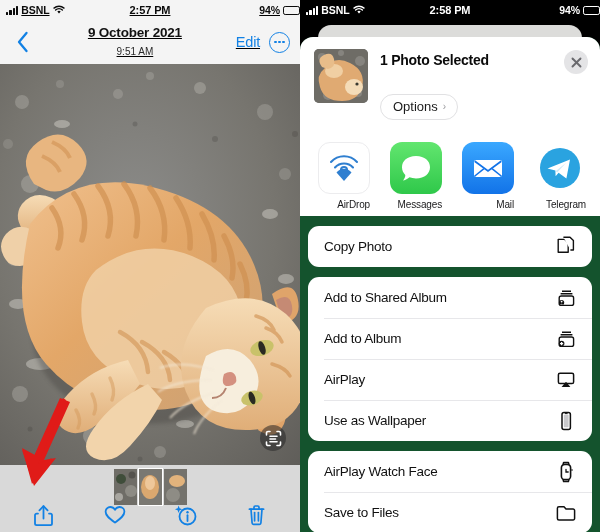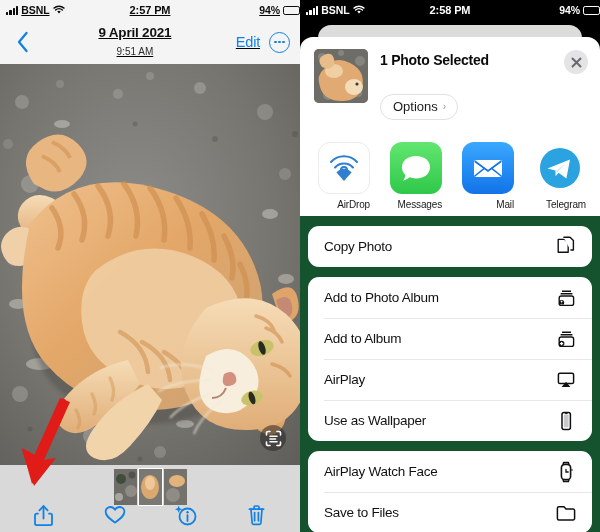--- a/index.html
+++ b/index.html
@@ -194,21 +194,21 @@
       </div>
     </div>
 
     <div class="navbar">
       <div class="nav-back">
         <svg width="13" height="22" viewBox="0 0 13 22">
           <path d="M10.5 2 L3 11 L10.5 20" stroke="#1281e4" stroke-width="2.3" fill="none" stroke-linecap="round" stroke-linejoin="round"></path>
         </svg>
       </div>
       <div class="nav-title-wrap">
-        <div class="nav-date">9 April 2021</div>
+        <div class="nav-date">9 October 2021</div>
         <div class="nav-time">9:51 AM</div>
       </div>
       <div class="nav-right">
         <span class="nav-edit">Edit</span>
         <span class="nav-more">
           <span></span>
             <span></span>
             <span></span>
         </span>
       </div>
@@ -579,21 +579,21 @@
                     <path d="M2.2 3.4 h6.6 l3.4 3.4 v9.4 h-10 Z"></path>
                     <path d="M7.4 1.2 h6.6 l3.4 3.4 v9.4 h-3"></path>
                   </g>
                 </svg>
               </span>
             </div>
           </div>
 
           <div class="group">
             <div class="row">
-              <span class="row-label">Add to Photo Album</span>
+              <span class="row-label">Add to Shared Album</span>
               <span class="row-icon">
                 <svg width="22" height="20" viewBox="0 0 22 20">
                   <g stroke="#111" stroke-width="1.4" fill="none" stroke-linejoin="round">
                     <path d="M7 3.2 h9"></path>
                       <path d="M5.6 5.8 h11.8"></path>
                     <rect x="4.2" y="8" width="14.4" height="9.4" rx="2"></rect>
                     <circle cx="6.6" cy="14.6" r="2.6" fill="#111" stroke="none"></circle>
                     <circle cx="6.6" cy="13.6" r="0.9" fill="#fff" stroke="none"></circle>
                     <path d="M5 16.4 a2 1.4 0 0 1 3.2 0" fill="#fff" stroke="none"></path>
                   </g>

